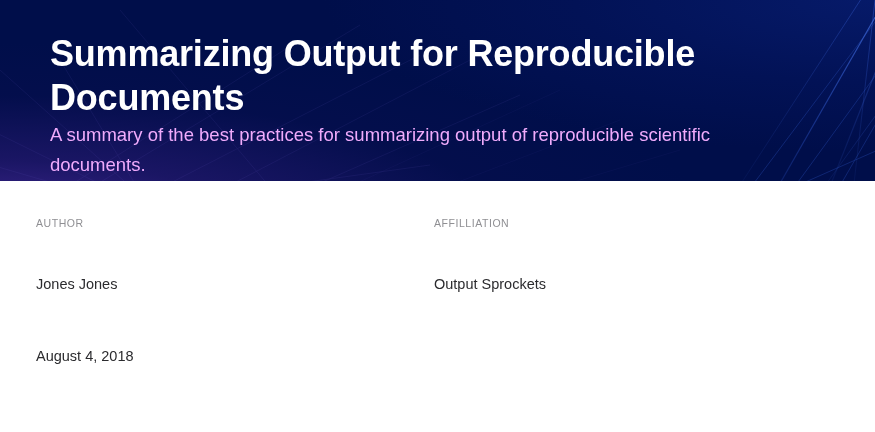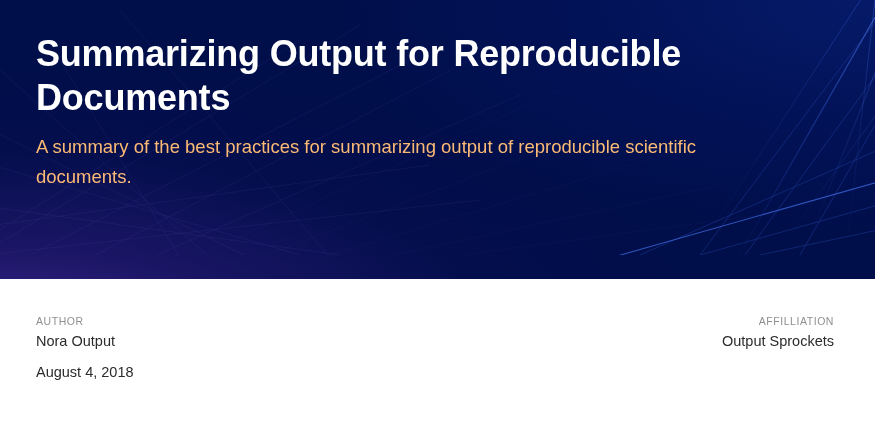--- a/index.html
+++ b/index.html
@@ -17,23 +17,24 @@
     position: relative;
     width: 875px;
     height: 432px;
     background: #ffffff;
   }
 
   
   .hero {
     position: relative;
     width: 875px;
-    height: 279px;
+    height: 181px;
     overflow: hidden;
     background: #001050;
+    padding-left: 14px;
   }
 
   
   .hero-bg-base {
     position: absolute;
     inset: 0;
     background:
       radial-gradient(120% 150% at 0% 125%, rgba(78,45,160,0.88) 0%, rgba(48,28,122,0.55) 24%, rgba(20,14,86,0.18) 48%, rgba(0,16,80,0) 68%),
       radial-gradient(90% 120% at 100% 0%, rgba(6,26,105,1) 0%, rgba(2,18,86,1) 38%, rgba(0,14,74,1) 70%),
       linear-gradient(160deg, #001356 0%, #001050 40%, #010f52 72%, #120c5e 100%);
@@ -61,43 +62,43 @@
   .doc-title {
     font-size: 36px;
     line-height: 1.22;
     font-weight: 700;
     color: #ffffff;
     letter-spacing: -0.2px;
     max-width: 700px;
   }
 
   .doc-subtitle {
-    margin-top: 12px;
     font-size: 18.5px;
     line-height: 1.62;
     font-weight: 400;
-    color: #fdba74;
+    color: #f0abfc;
     max-width: 760px;
   }
 
   
   .meta {
     position: relative;
     padding: 34px 36px 0 36px;
     display: flex;
     align-items: flex-start;
   }
 
   .meta-col {
     display: flex;
     flex-direction: column;
+    gap: 41px;
   }
 
   .meta-col.col-author  { width: 398px; }
-  .meta-col.col-affil   { width: 400px; align-items: flex-end; }
+  .meta-col.col-affil   { width: 400px; }
 
   .meta-label {
     font-size: 10.5px;
     letter-spacing: 0.55px;
     text-transform: uppercase;
     color: #8f8f93;
     line-height: 1.6;
     margin-bottom: 1px;
   }
 
@@ -183,21 +184,21 @@
     <div class="hero-inner">
       <h1 class="doc-title">Summarizing Output for Reproducible Documents</h1>
       <p class="doc-subtitle">A summary of the best practices for summarizing output of reproducible scientific documents.</p>
     </div>
   </header>
 
   <section class="meta">
 
     <div class="meta-col col-author">
       <div class="meta-label">AUTHOR</div>
-      <div class="meta-value">Nora Output</div>
+      <div class="meta-value">Jones Jones</div>
 
       <div class="meta-value">August 4, 2018</div>
     </div>
 
     <div class="meta-col col-affil">
       <div class="meta-label">AFFILLIATION</div>
       <div class="meta-value">Output Sprockets</div>
     </div>
 
   </section>

